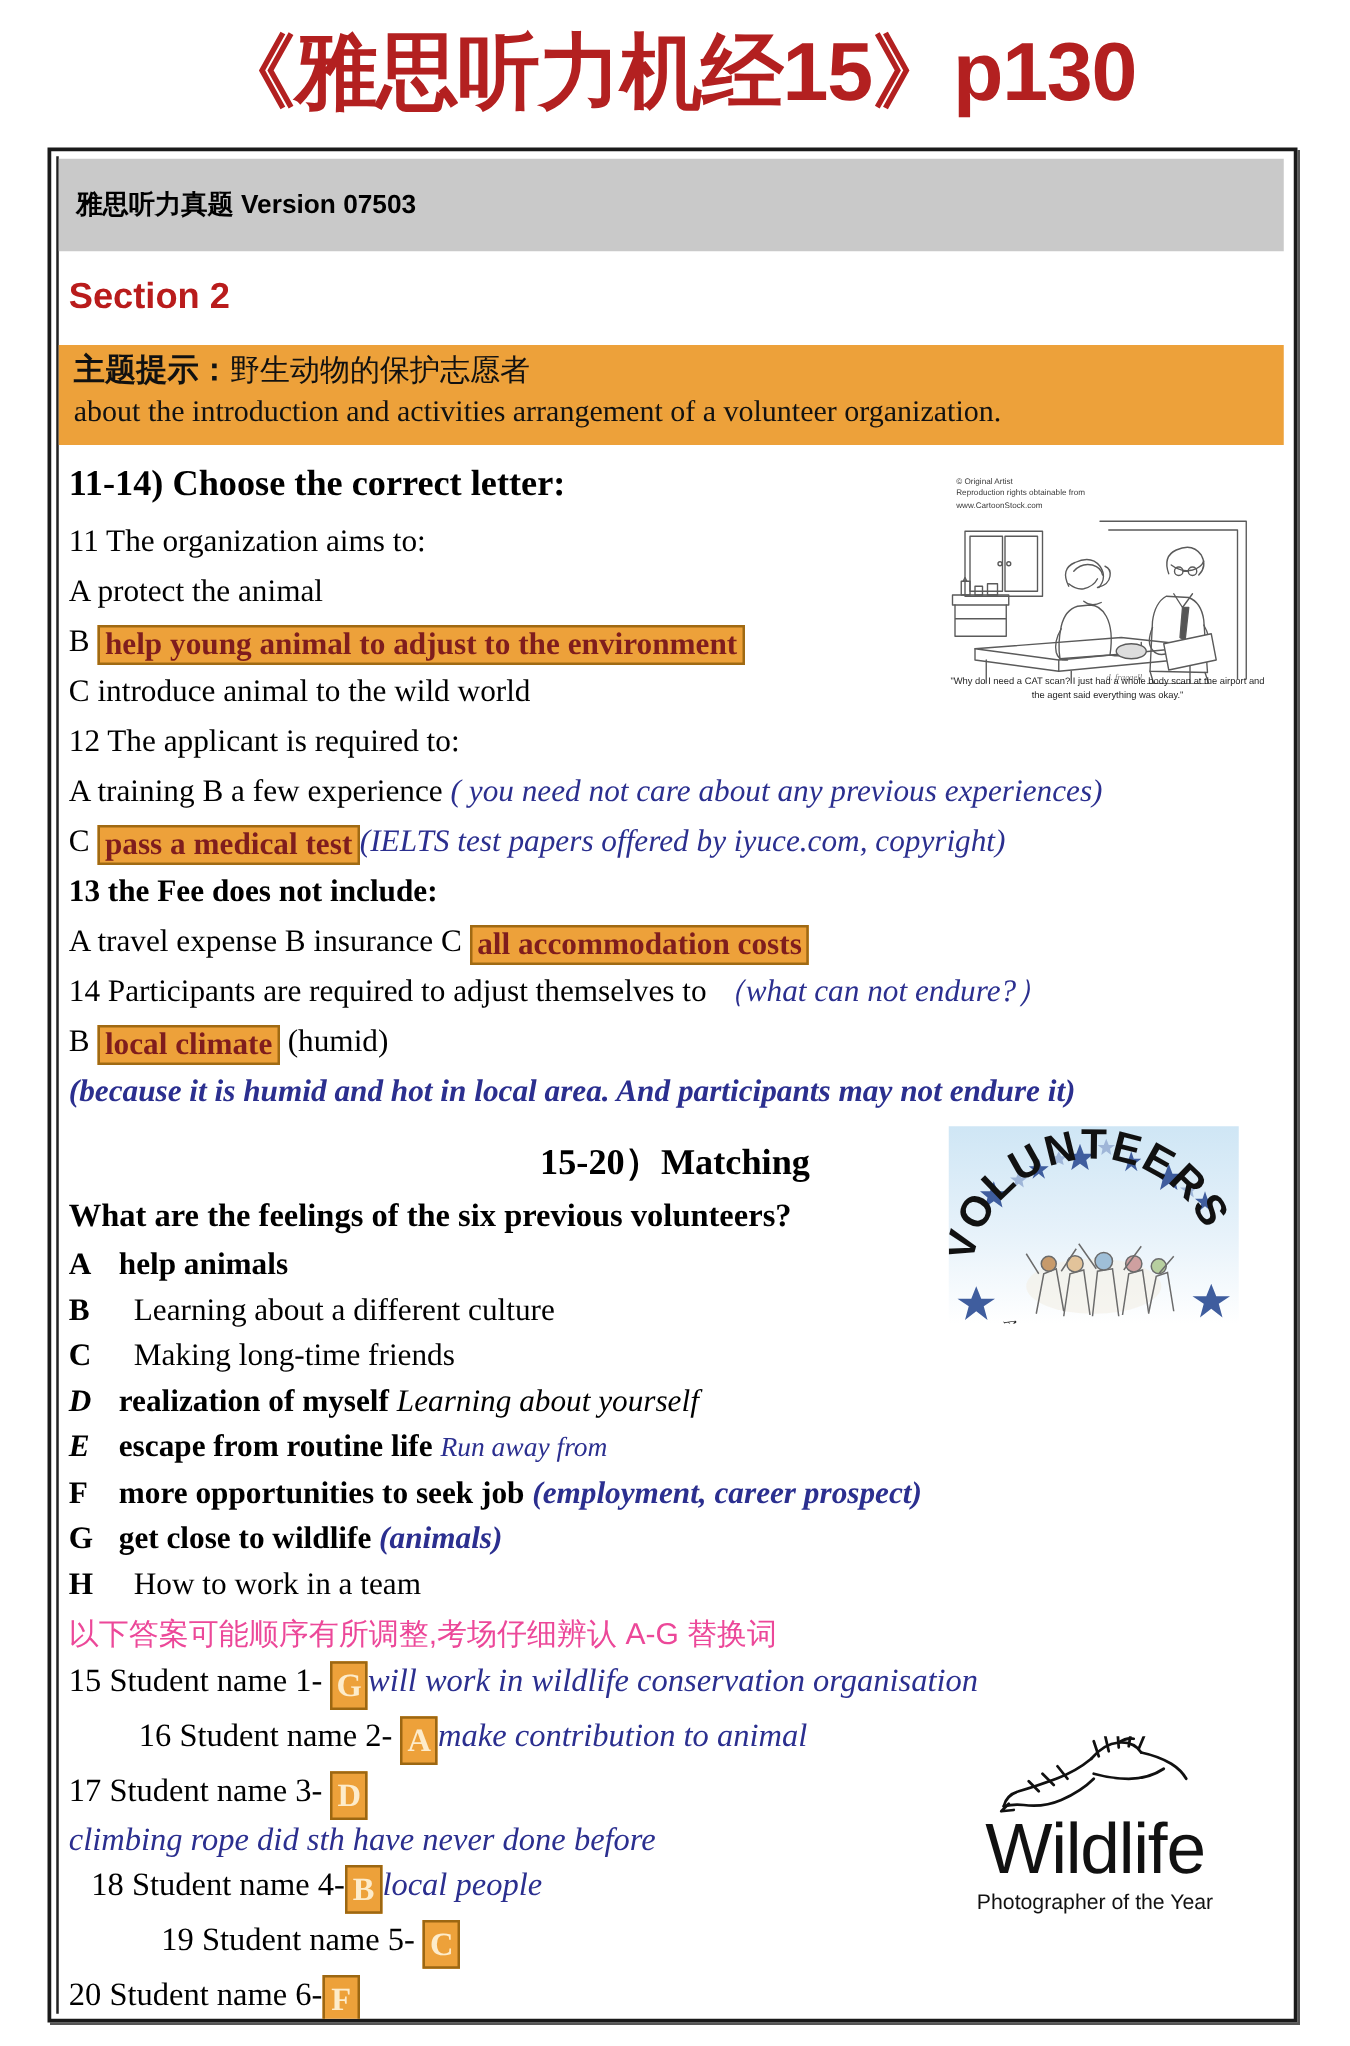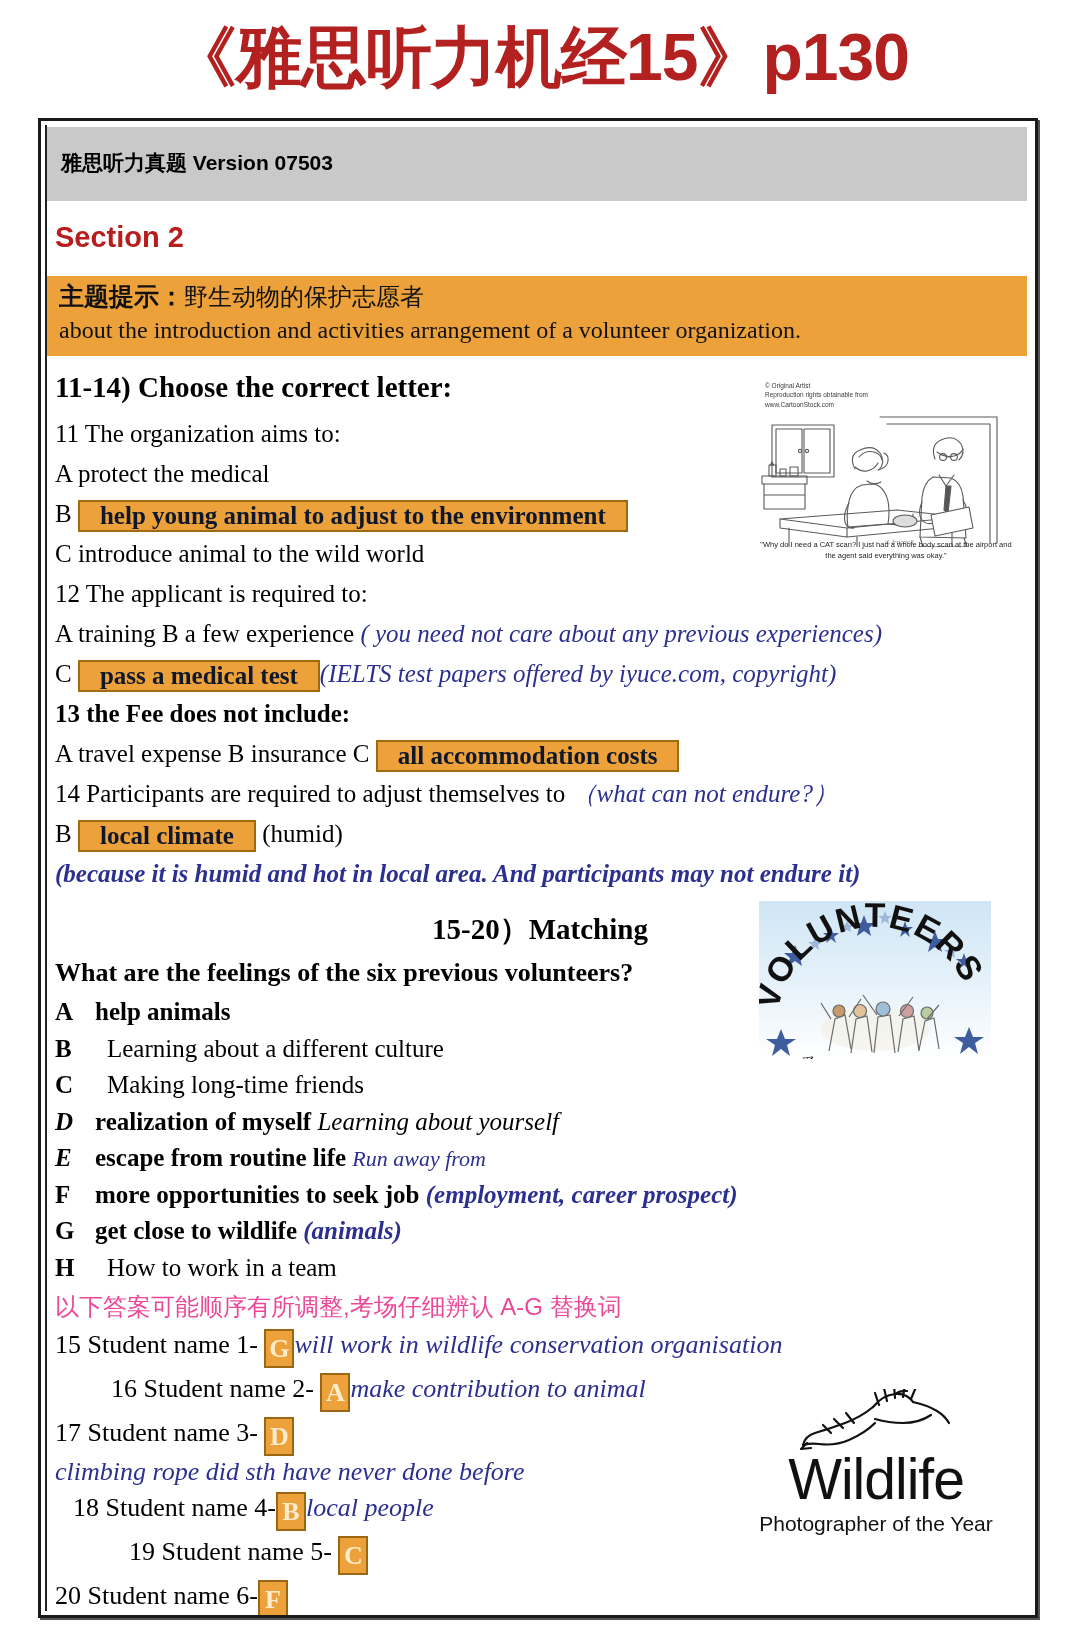--- a/index.html
+++ b/index.html
@@ -113,23 +113,23 @@
   .line.b{font-weight:bold;}
   .note{ color:#2b2f8f; font-style:italic; }
   .note-b{ color:#2b2f8f; font-style:italic; font-weight:bold;}
   .small-note{ color:#2b2f8f; font-style:italic; font-size:22px;}
 
   
   .hl{
     display:inline-block;
     background:#eda13a;
     border:2px solid #a06a13;
-    color:#0f172a;
+    color:#7f1d1d;
     font-weight:bold;
-    padding:0 20px;
+    padding:0 4px;
     line-height:1.12;
     vertical-align:-2px;
   }
   .hl-letter{
     display:inline-block;
     background:#eda13a;
     border:2px solid #9c6712;
     color:#fdeccb;
     font-weight:bold;
     width:26px;
@@ -205,21 +205,21 @@
   }
   .wild-logo .wl-word{
     position:absolute;left:2px;top:62px;width:286px;
     font-family:"Liberation Sans","DejaVu Sans",sans-serif;
     font-size:57px;font-weight:normal;color:#111;
     letter-spacing:-1px;text-align:center;line-height:1;
   }
   .wild-logo .wl-sub{
     position:absolute;left:2px;top:124px;width:286px;
     font-family:"Liberation Sans","DejaVu Sans",sans-serif;
-    font-size:21px;color:#111;text-align:center;line-height:1;
+    font-size:17px;color:#111;text-align:center;line-height:1;
   }
   .wild-logo svg{position:absolute;left:60px;top:0px;}
 </style>
 </head>
 <body>
 
 <div class="page-title">《雅思听力机经15》p130</div>
 
 <div class="doc-frame">
   <div class="doc-inner"></div>
@@ -363,21 +363,21 @@
     </svg>
     <div class="wl-word">Wildlife</div>
     <div class="wl-sub">Photographer of the Year</div>
   </div>
 
   <div class="q-block">
 
     <div class="qhead">11-14) Choose the correct letter:</div>
 
     <div class="line">11 The organization aims to:</div>
-    <div class="line">A protect the medical</div>
+    <div class="line">A protect the animal</div>
     <div class="line">
       <span>B</span>
       <span class="hl">help young animal to adjust to the environment</span>
     </div>
     <div class="line">C introduce animal to the wild world</div>
 
     <div class="line">12 The applicant is required to:</div>
     <div class="line">
       <span>A    training    B a few experience</span>
       <span class="note">( you need not care about any previous experiences)</span>

